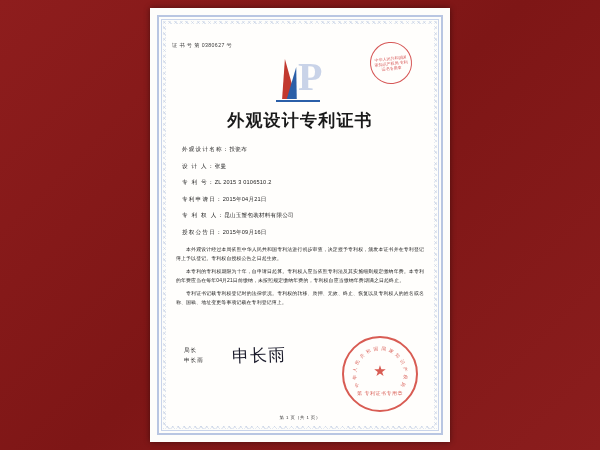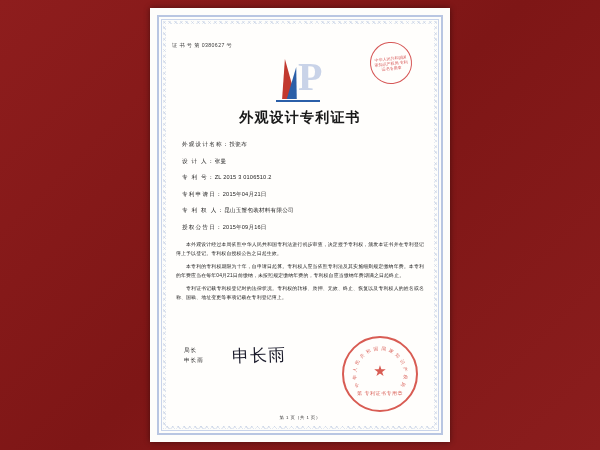--- a/index.html
+++ b/index.html
@@ -150,21 +150,21 @@
     left: 6px;
     bottom: 5px;
     width: 44px;
     height: 2px;
     background: #2b5fa8;
   }
   .title {
     text-align: center;
     font-family: "Liberation Serif", serif;
     font-weight: bold;
-    font-size: 14px;
+    font-size: 17px;
     letter-spacing: 1.2px;
     color: #1a1a1a;
     margin-top: 2px;
   }
   .fields {
     margin-top: 14px;
     padding-left: 10px;
   }
   .field {
     font-size: 5.6px;

